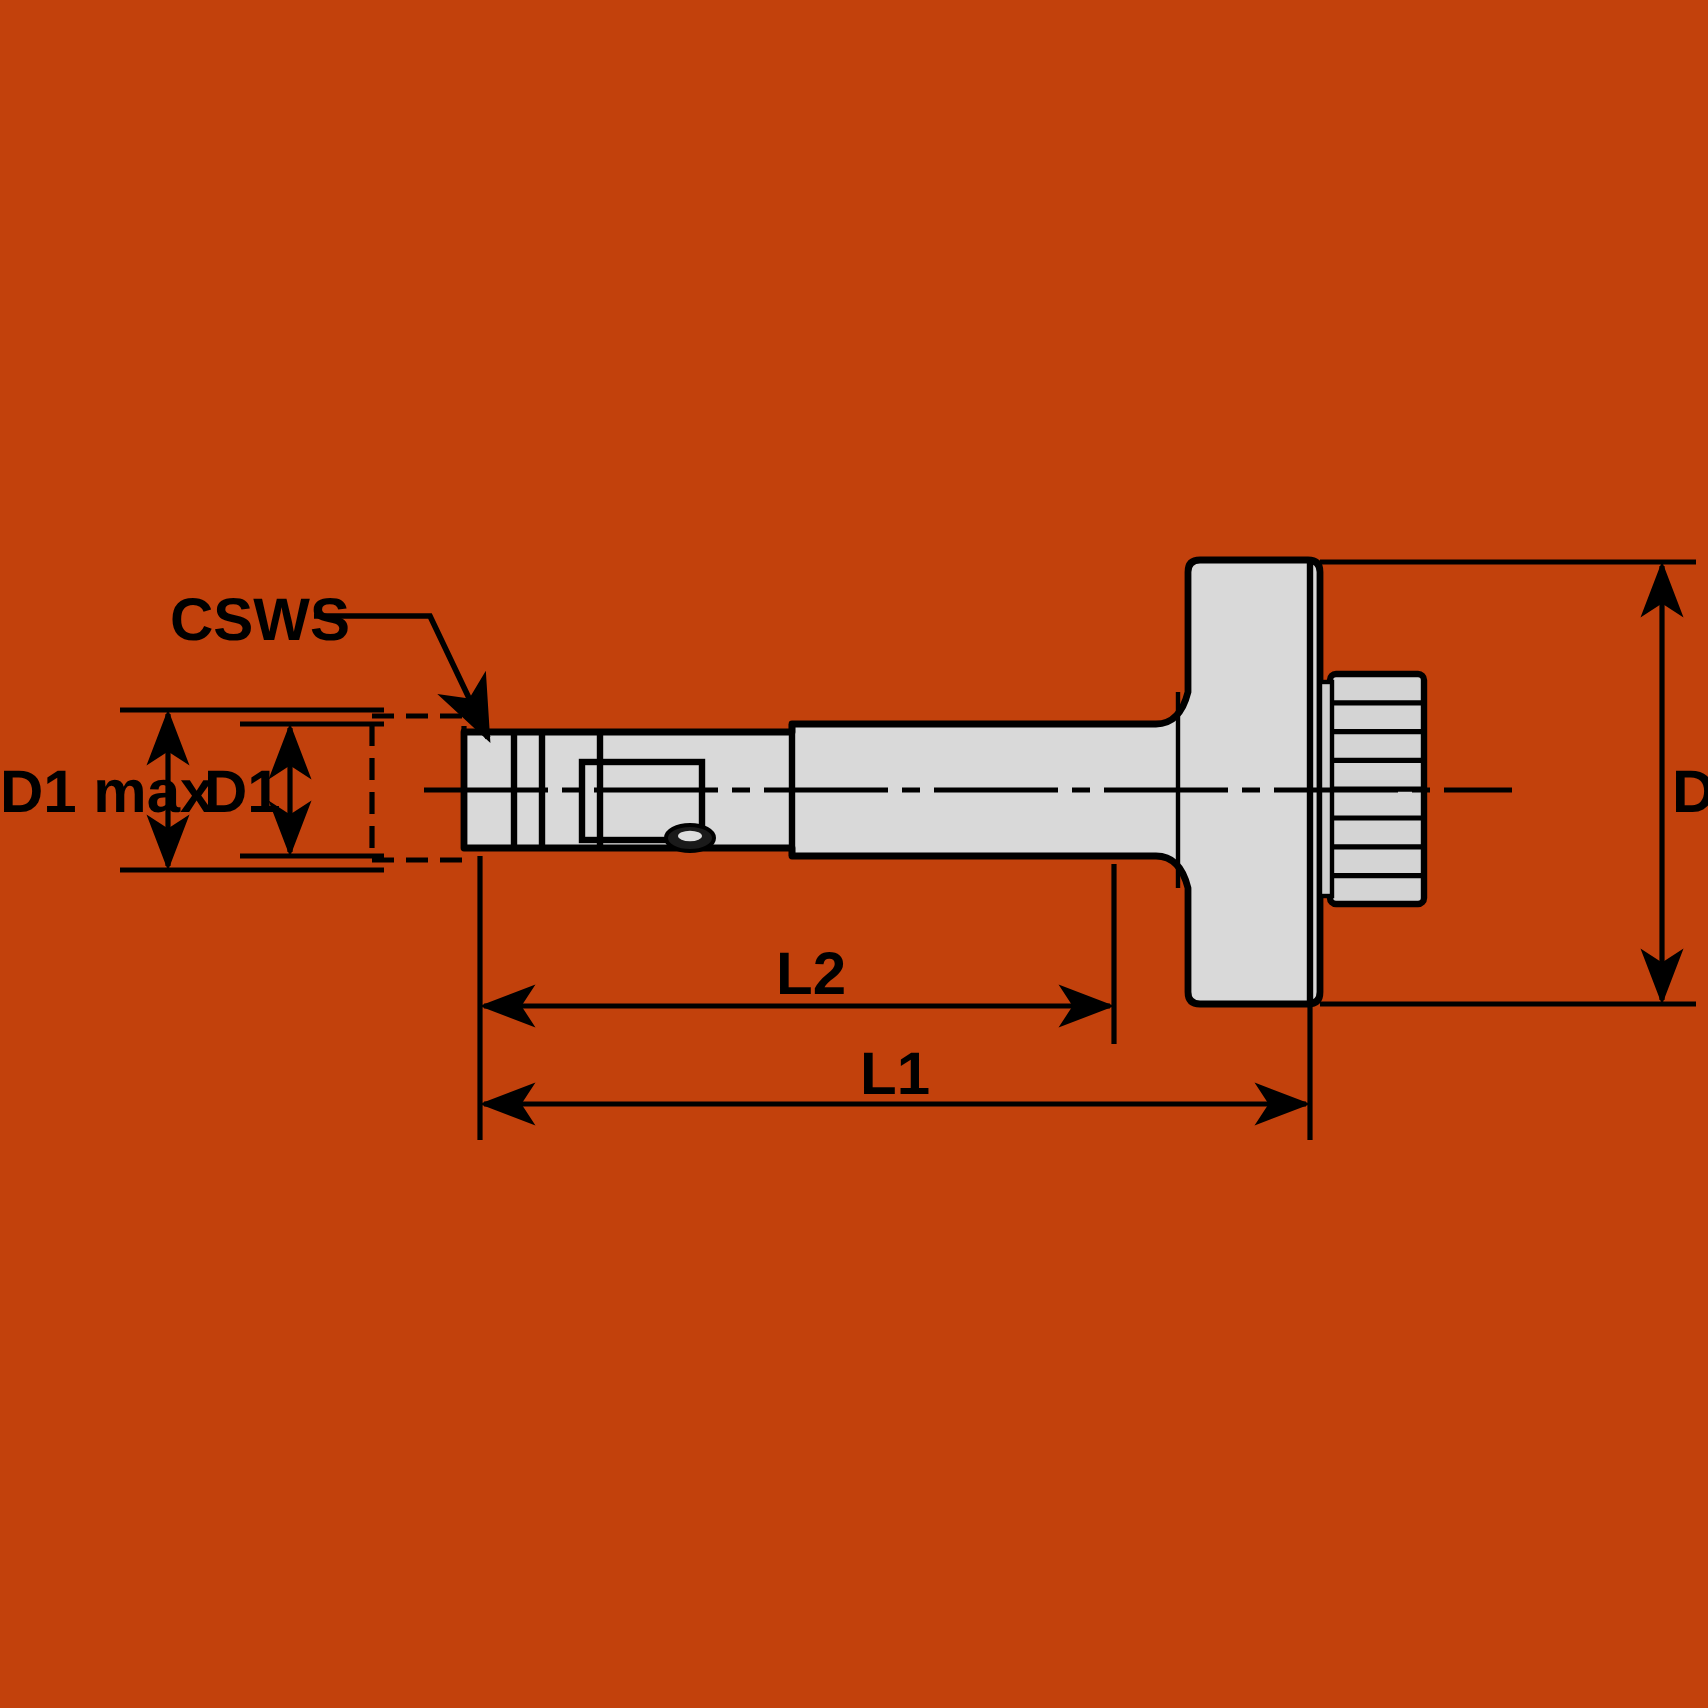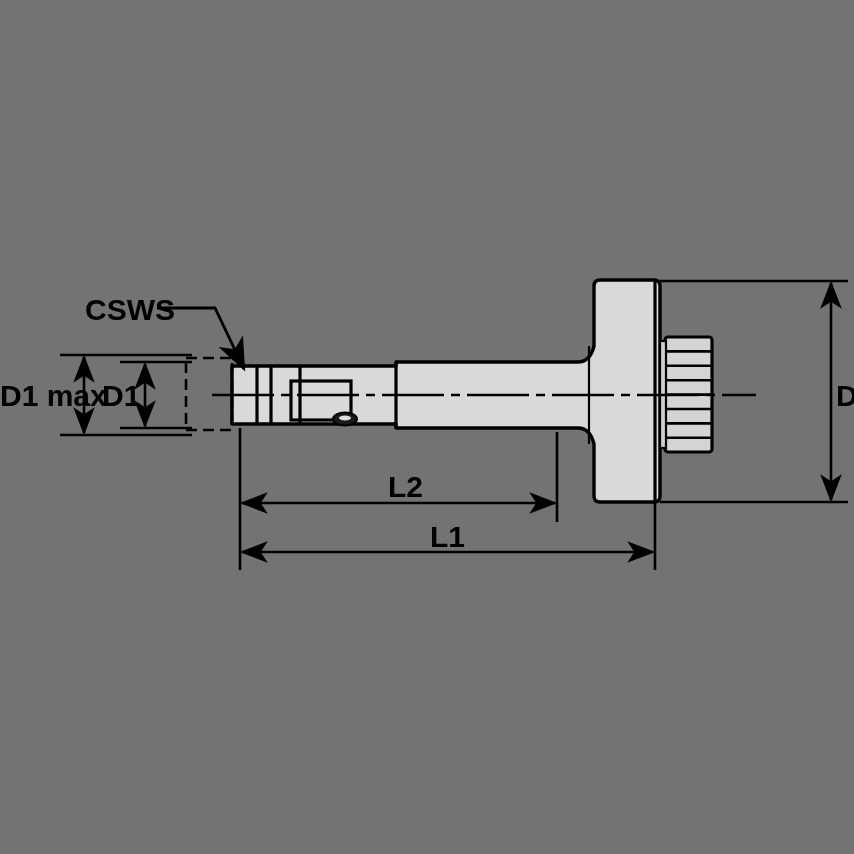--- a/index.html
+++ b/index.html
@@ -1,17 +1,17 @@
 <!DOCTYPE html>
 <html><head>
 <meta charset="utf-8">
 <style>
   html,body{margin:0;padding:0;background:#ffffff;}
   body{width:854px;height:854px;font-family:"Liberation Sans",sans-serif;overflow:hidden;}
-  #stage{position:relative;width:854px;height:854px;background:#737373;}
+  #stage{position:relative;width:854px;height:854px;background:#c2410c;}
   #svgroot{position:absolute;left:0;top:0;width:854px;height:854px;}
   text{font-family:"Liberation Sans",sans-serif;font-weight:bold;fill:#000;}
 </style>
 </head>
 <body>
 
 <div id="stage">
   <svg id="svgroot" viewBox="0 0 854 854" xmlns="http://www.w3.org/2000/svg">
 
     <defs>

